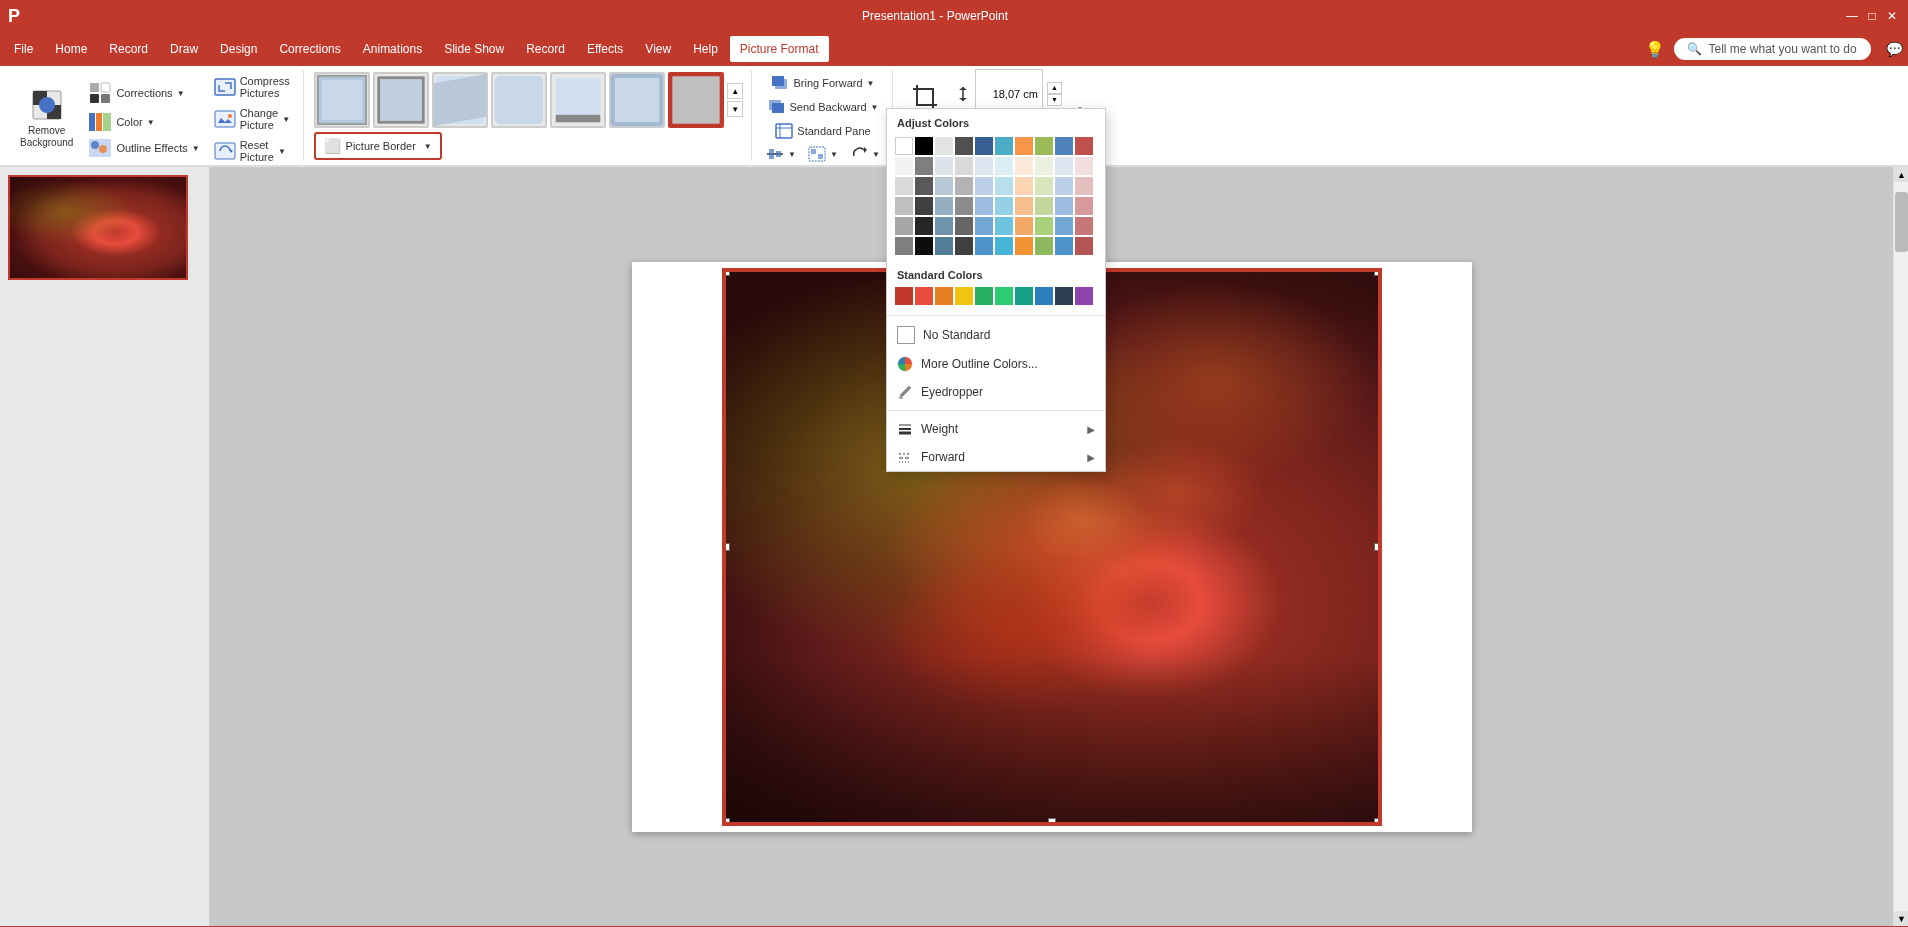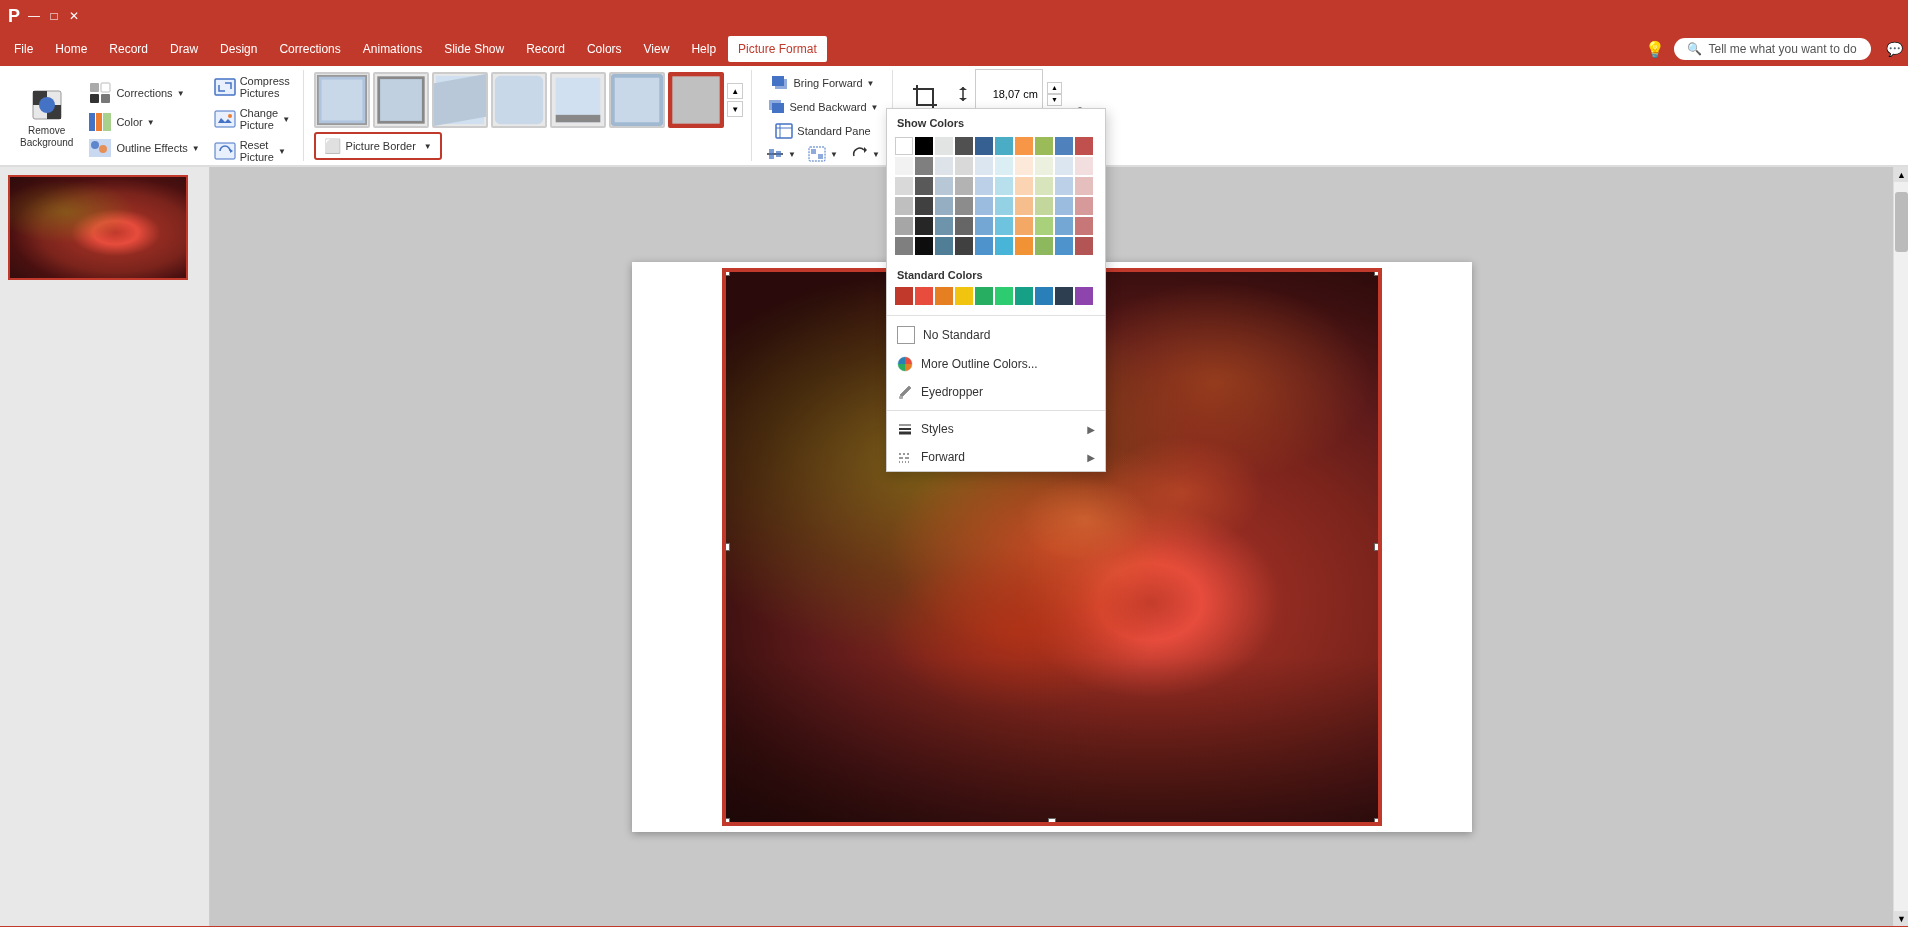--- a/index.html
+++ b/index.html
@@ -415,38 +415,39 @@
       cursor: pointer;
     }
   </style>
 </head>
 <body>
 
 <div class="title-bar">
   <div class="title-bar-left">
     <span style="font-size:18px; font-weight:bold; color:white; margin-right:6px;">P</span>
   </div>
+  <div class="title-bar-center">Presentation1 - PowerPoint</div>
   <div class="title-bar-right">
     <div class="title-btn">—</div>
     <div class="title-btn">□</div>
     <div class="title-btn">✕</div>
   </div>
 </div>
 
 <div class="menu-bar">
   <div class="menu-item">File</div>
   <div class="menu-item">Home</div>
   <div class="menu-item">Record</div>
   <div class="menu-item">Draw</div>
   <div class="menu-item">Design</div>
   <div class="menu-item">Corrections</div>
   <div class="menu-item">Animations</div>
   <div class="menu-item">Slide Show</div>
   <div class="menu-item">Record</div>
-  <div class="menu-item">Colors</div>
+  <div class="menu-item">Effects</div>
   <div class="menu-item">View</div>
   <div class="menu-item">Help</div>
   <div class="menu-item active">Picture Format</div>
   <div class="menu-bar-right">
     <span style="color:white; font-size:16px;">💡</span>
     <div class="tell-me">
       <span style="font-size:12px;">🔍</span>
       <span>Tell me what you want to do</span>
     </div>
     <span style="color:white; font-size:14px; margin-left:8px;">💬</span>
@@ -763,21 +764,21 @@
     <div class="scroll-track">
       <div class="scroll-thumb"></div>
     </div>
     <div style="width:15px;height:15px;background:#e0e0e0;display:flex;align-items:center;justify-content:center;cursor:pointer;font-size:9px;">▼</div>
   </div>
 </div>
 
 <div class="dropdown-overlay">
   <div class="dropdown-menu">
 
-    <div class="color-section-title">Show Colors</div>
+    <div class="color-section-title">Adjust Colors</div>
 
     <div class="theme-colors-block">
 
       <div class="theme-row-main">
         <div class="theme-swatch" style="background:#ffffff;border:1px solid #ccc;"></div>
         <div class="theme-swatch" style="background:#000000;"></div>
         <div class="theme-swatch" style="background:#e2e3e3;"></div>
         <div class="theme-swatch" style="background:#505050;"></div>
         <div class="theme-swatch" style="background:#376092;"></div>
         <div class="theme-swatch" style="background:#4bacc6;"></div>
@@ -908,21 +909,21 @@
     <div class="dropdown-divider"></div>
 
     <div class="dropdown-item">
       <div class="dropdown-item-icon">
         <svg width="16" height="16" viewBox="0 0 16 16">
           <line x1="2" y1="4" x2="14" y2="4" stroke="#333" stroke-width="1"></line>
           <line x1="2" y1="8" x2="14" y2="8" stroke="#333" stroke-width="2"></line>
           <line x1="2" y1="12" x2="14" y2="12" stroke="#333" stroke-width="3"></line>
         </svg>
       </div>
-      <span>Styles</span>
+      <span>Weight</span>
       <span class="dropdown-item-arrow">▶</span>
     </div>
 
     <div class="dropdown-item">
       <div class="dropdown-item-icon">
         <svg width="16" height="16" viewBox="0 0 16 16">
           <line x1="2" y1="5" x2="14" y2="5" stroke="#333" stroke-width="1" stroke-dasharray="2,2"></line>
           <line x1="2" y1="9" x2="14" y2="9" stroke="#333" stroke-width="1" stroke-dasharray="4,2"></line>
           <line x1="2" y1="13" x2="14" y2="13" stroke="#333" stroke-width="1" stroke-dasharray="1,2"></line>
         </svg>

